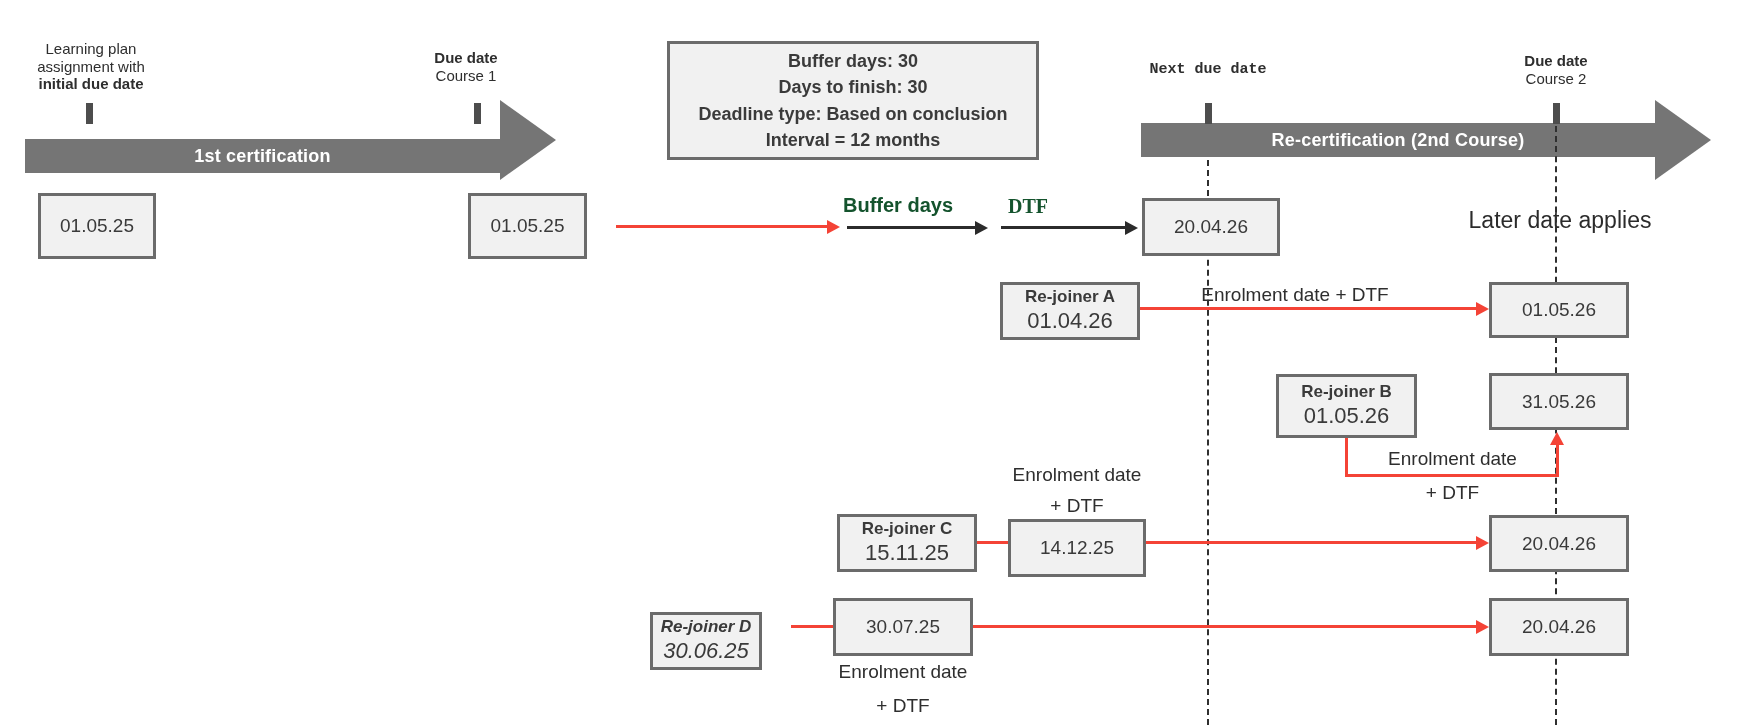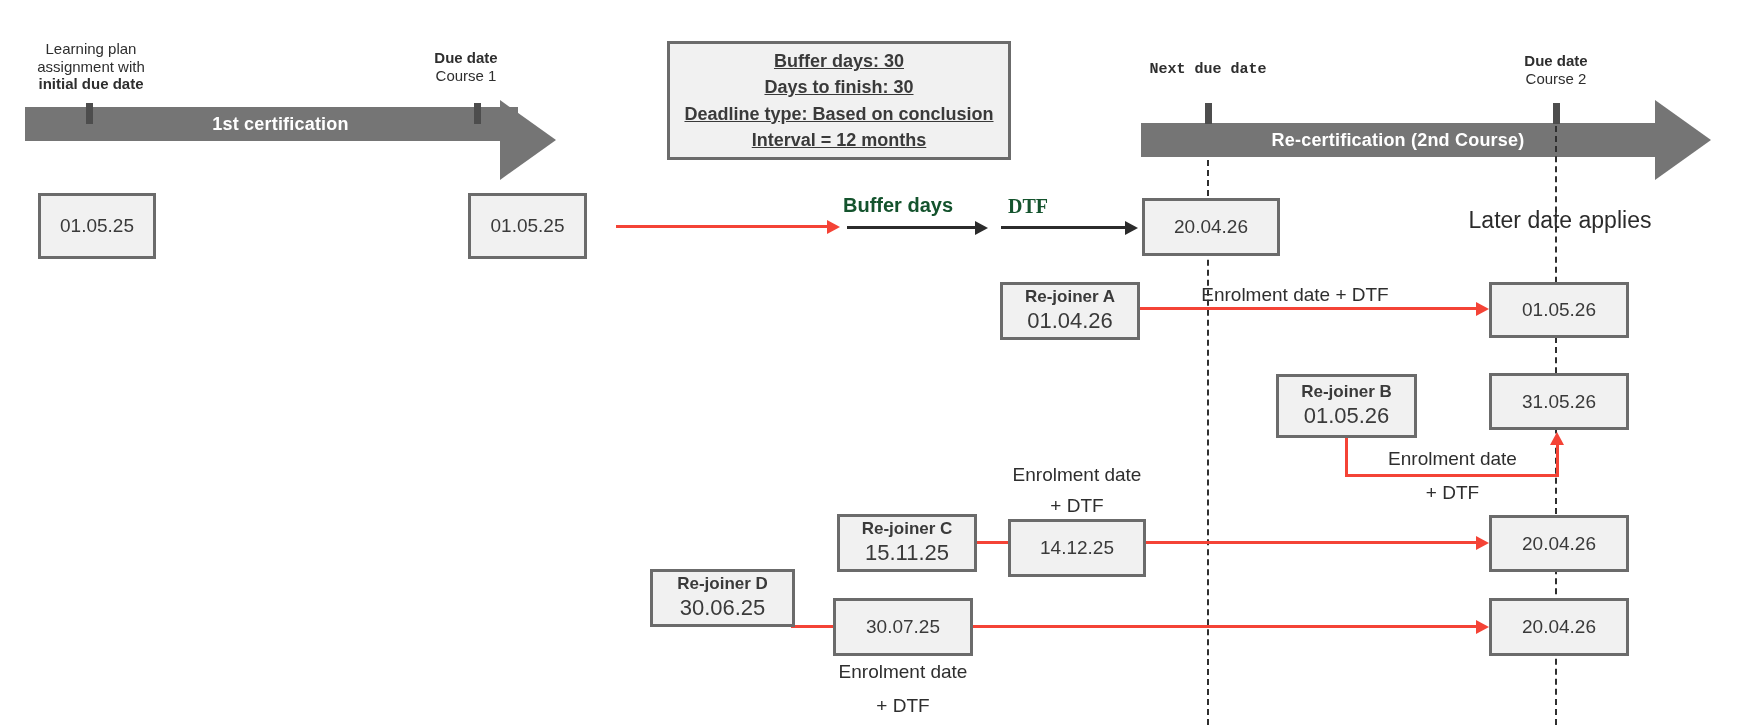--- a/index.html
+++ b/index.html
@@ -43,35 +43,35 @@
     <span class="b">initial due date</span>
   </div>
   <div class="tick" style="left:86px;top:103px;"></div>
 
   <div class="lbl" style="left:418px;top:49px;width:96px;font-size:15px;">
     <span class="b">Due date</span><br>
     <span>Course 1</span>
   </div>
   <div class="tick" style="left:474px;top:103px;"></div>
 
-  <div class="bar" style="left:25px;top:107px;width:475px;padding-left:18px;">
+  <div class="bar" style="left:25px;top:139px;width:475px;">
     <span>1st certification</span>
   </div>
   <div class="tri-gray" style="left:500px;top:100px;"></div>
 
   <div class="box" style="left:38px;top:193px;width:118px;height:66px;">
     <span>01.05.25</span>
   </div>
 
 
   <div class="box" style="left:468px;top:193px;width:119px;height:66px;">
     <span>01.05.25</span>
   </div>
 
-  <div class="box" style="left:667px;top:41px;width:344px;height:119px;font-weight:bold;font-size:18px;line-height:1.45;text-decoration:underline;">
+  <div class="box" style="left:667px;top:41px;width:372px;height:119px;font-weight:bold;font-size:18px;line-height:1.45;">
     <span>Buffer days: 30</span>
     <span>Days to finish: 30</span>
     <span>Deadline type: Based on conclusion</span>
     <span>Interval = 12 months</span>
   </div>
 
   <div class="hl-red" style="left:616px;top:225px;width:211px;"></div>
   <div class="arr-r-red" style="left:827px;top:220px;"></div>
 
   <div class="flowlbl" style="left:843px;top:194px;width:145px;">Buffer days</div>
@@ -139,21 +139,21 @@
   <div class="hl-red" style="left:977px;top:541px;width:31px;"></div>
   <div class="box" style="left:1008px;top:519px;width:138px;height:58px;">
     <span>14.12.25</span>
   </div>
   <div class="hl-red" style="left:1146px;top:541px;width:330px;"></div>
   <div class="arr-r-red" style="left:1476px;top:536px;"></div>
   <div class="box" style="left:1489px;top:515px;width:140px;height:57px;">
     <span>20.04.26</span>
   </div>
 
-  <div class="box" style="left:650px;top:569px;width:145px;height:58px;">
+  <div class="box" style="left:650px;top:612px;width:112px;height:58px;font-style:italic;">
     <span class="name">Re-joiner D</span>
     <span class="date2">30.06.25</span>
   </div>
   <div class="hl-red" style="left:791px;top:625px;width:42px;"></div>
   <div class="box" style="left:833px;top:598px;width:140px;height:58px;">
     <span>30.07.25</span>
   </div>
   <div class="hl-red" style="left:973px;top:625px;width:503px;"></div>
   <div class="arr-r-red" style="left:1476px;top:620px;"></div>
   <div class="box" style="left:1489px;top:598px;width:140px;height:58px;">

